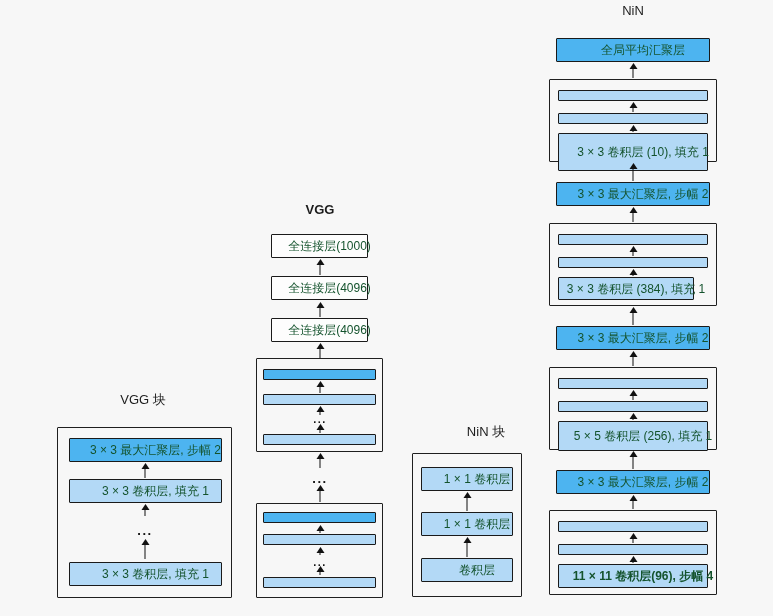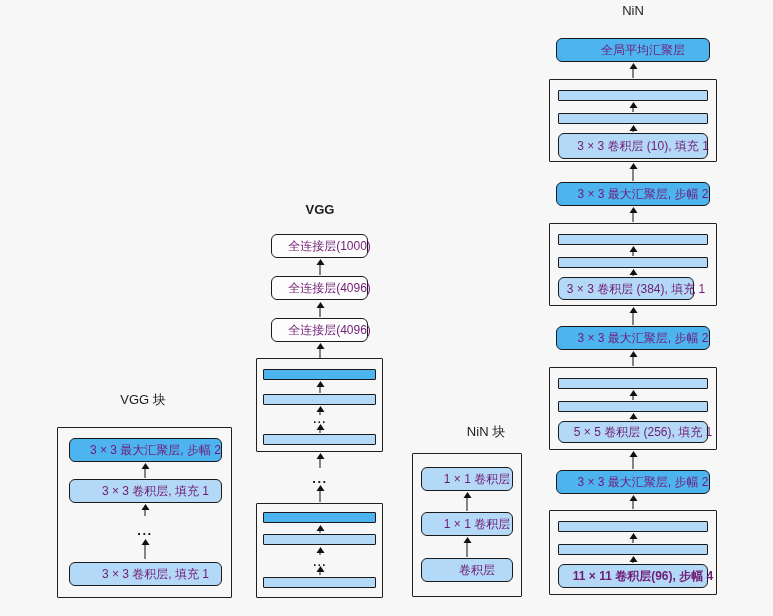--- a/index.html
+++ b/index.html
@@ -33,26 +33,26 @@
   .container-box {
     position: absolute;
     border: 1.5px solid #1f1f1f;
     border-radius: 1px;
     background: transparent;
   }
 
   .node {
     position: absolute;
     border: 1px solid var(--box-border);
-    border-radius: 6px;
+    border-radius: 1px;
     display: flex;
     align-items: center;
     justify-content: center;
     font-size: 12px;
-    color: #701a75;
+    color: #14532d;
     white-space: nowrap;
     line-height: 1;
     padding-left: 20px;
   }
   .node.dark  { background: var(--dark-blue); }
   .node.light { background: var(--light-blue); }
   .node.white { background: var(--white-box); }
 
   .bar {
     position: absolute;
@@ -152,21 +152,21 @@
   <div class="group-title" style="left:633px; top:4px;">NiN</div>
 
   <div class="node dark" style="left:556px; top:38px; width:154px; height:24px;">全局平均汇聚层</div>
   <div class="arrow" style="left:633px; top:63px; height:15px;"></div>
 
   <div class="container-box" style="left:549px; top:79px; width:168px; height:83px;"></div>
   <div class="bar light" style="left:558px; top:90px; width:150px; height:11px;"></div>
   <div class="arrow" style="left:633px; top:102px; height:10px;"></div>
   <div class="bar light" style="left:558px; top:113px; width:150px; height:11px;"></div>
   <div class="arrow" style="left:633px; top:125px; height:7px;"></div>
-  <div class="node light" style="left:558px; top:133px; width:150px; height:26px;">3 × 3 卷积层 (10), 填充 1</div>
+  <div class="node light" style="left:558px; top:133px; width:150px; height:38px;">3 × 3 卷积层 (10), 填充 1</div>
   <div class="arrow" style="left:633px; top:163px; height:18px;"></div>
 
   <div class="node dark" style="left:556px; top:182px; width:154px; height:24px;">3 × 3 最大汇聚层, 步幅 2</div>
   <div class="arrow" style="left:633px; top:207px; height:15px;"></div>
 
   <div class="container-box" style="left:549px; top:223px; width:168px; height:83px;"></div>
   <div class="bar light" style="left:558px; top:234px; width:150px; height:11px;"></div>
   <div class="arrow" style="left:633px; top:246px; height:10px;"></div>
   <div class="bar light" style="left:558px; top:257px; width:150px; height:11px;"></div>
   <div class="arrow" style="left:633px; top:269px; height:7px;"></div>
@@ -174,21 +174,21 @@
   <div class="arrow" style="left:633px; top:307px; height:18px;"></div>
 
   <div class="node dark" style="left:556px; top:326px; width:154px; height:24px;">3 × 3 最大汇聚层, 步幅 2</div>
   <div class="arrow" style="left:633px; top:351px; height:15px;"></div>
 
   <div class="container-box" style="left:549px; top:367px; width:168px; height:83px;"></div>
   <div class="bar light" style="left:558px; top:378px; width:150px; height:11px;"></div>
   <div class="arrow" style="left:633px; top:390px; height:10px;"></div>
   <div class="bar light" style="left:558px; top:401px; width:150px; height:11px;"></div>
   <div class="arrow" style="left:633px; top:413px; height:7px;"></div>
-  <div class="node light" style="left:558px; top:421px; width:150px; height:22px;">5 × 5 卷积层 (256), 填充 1</div>
+  <div class="node light" style="left:558px; top:421px; width:150px; height:30px;">5 × 5 卷积层 (256), 填充 1</div>
   <div class="arrow" style="left:633px; top:451px; height:18px;"></div>
 
   <div class="node dark" style="left:556px; top:470px; width:154px; height:24px;">3 × 3 最大汇聚层, 步幅 2</div>
   <div class="arrow" style="left:633px; top:495px; height:14px;"></div>
 
   <div class="container-box" style="left:549px; top:510px; width:168px; height:85px;"></div>
   <div class="bar light" style="left:558px; top:521px; width:150px; height:11px;"></div>
   <div class="arrow" style="left:633px; top:533px; height:10px;"></div>
   <div class="bar light" style="left:558px; top:544px; width:150px; height:11px;"></div>
   <div class="arrow" style="left:633px; top:556px; height:7px;"></div>

